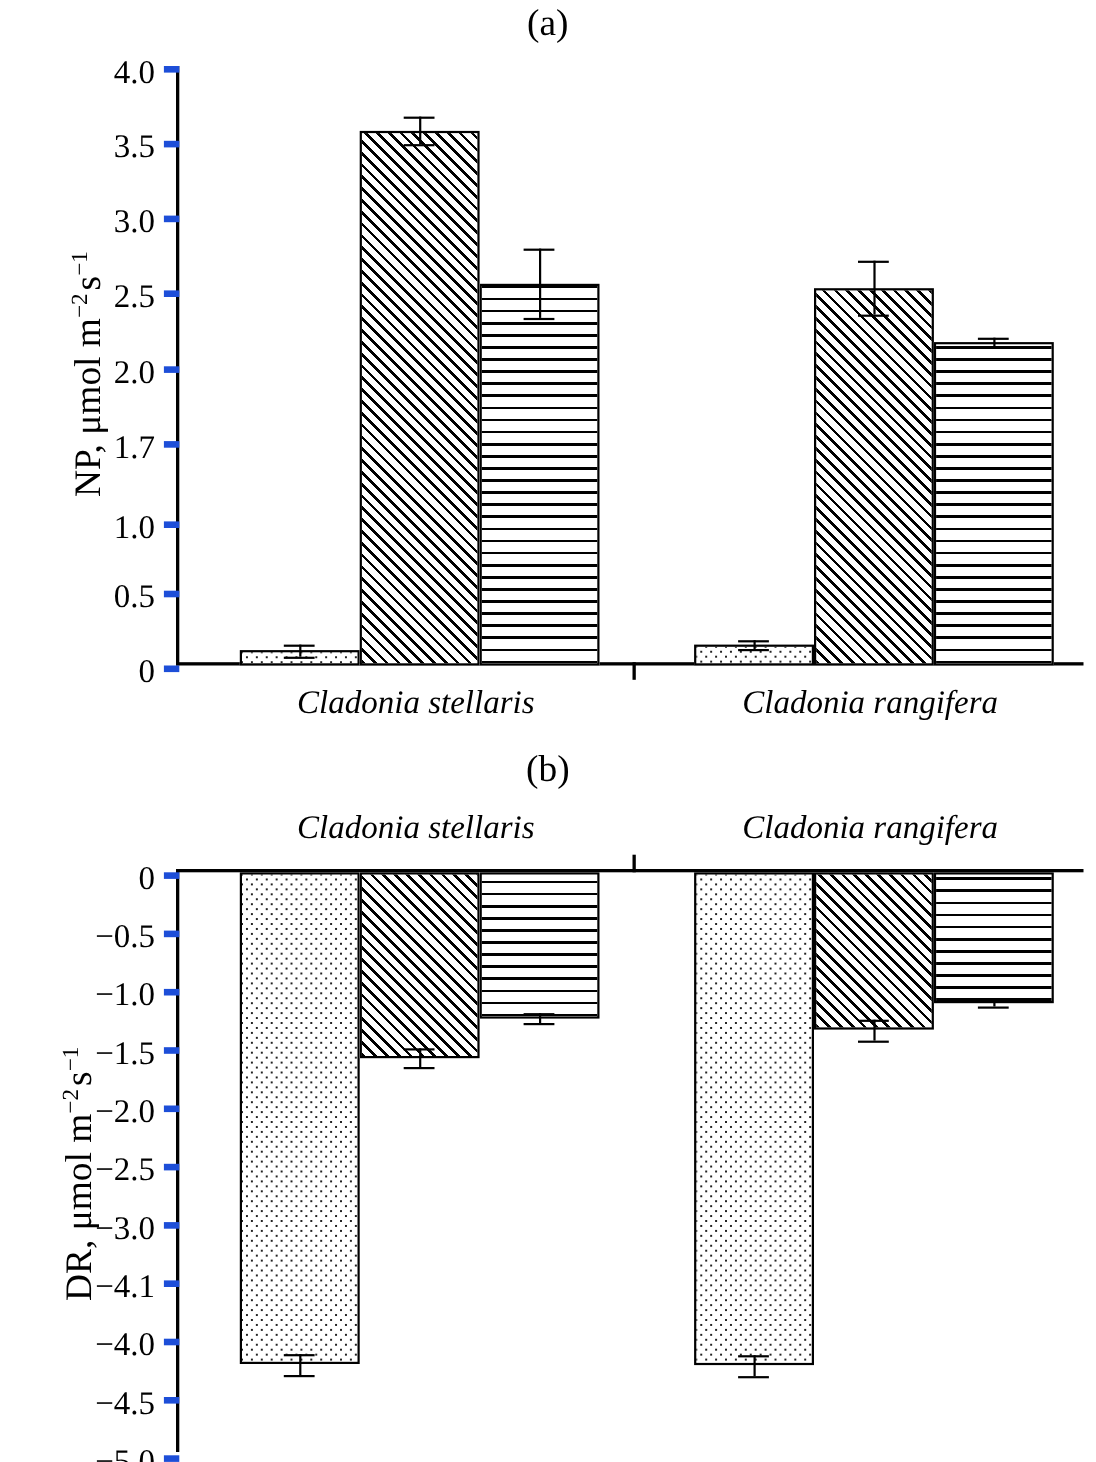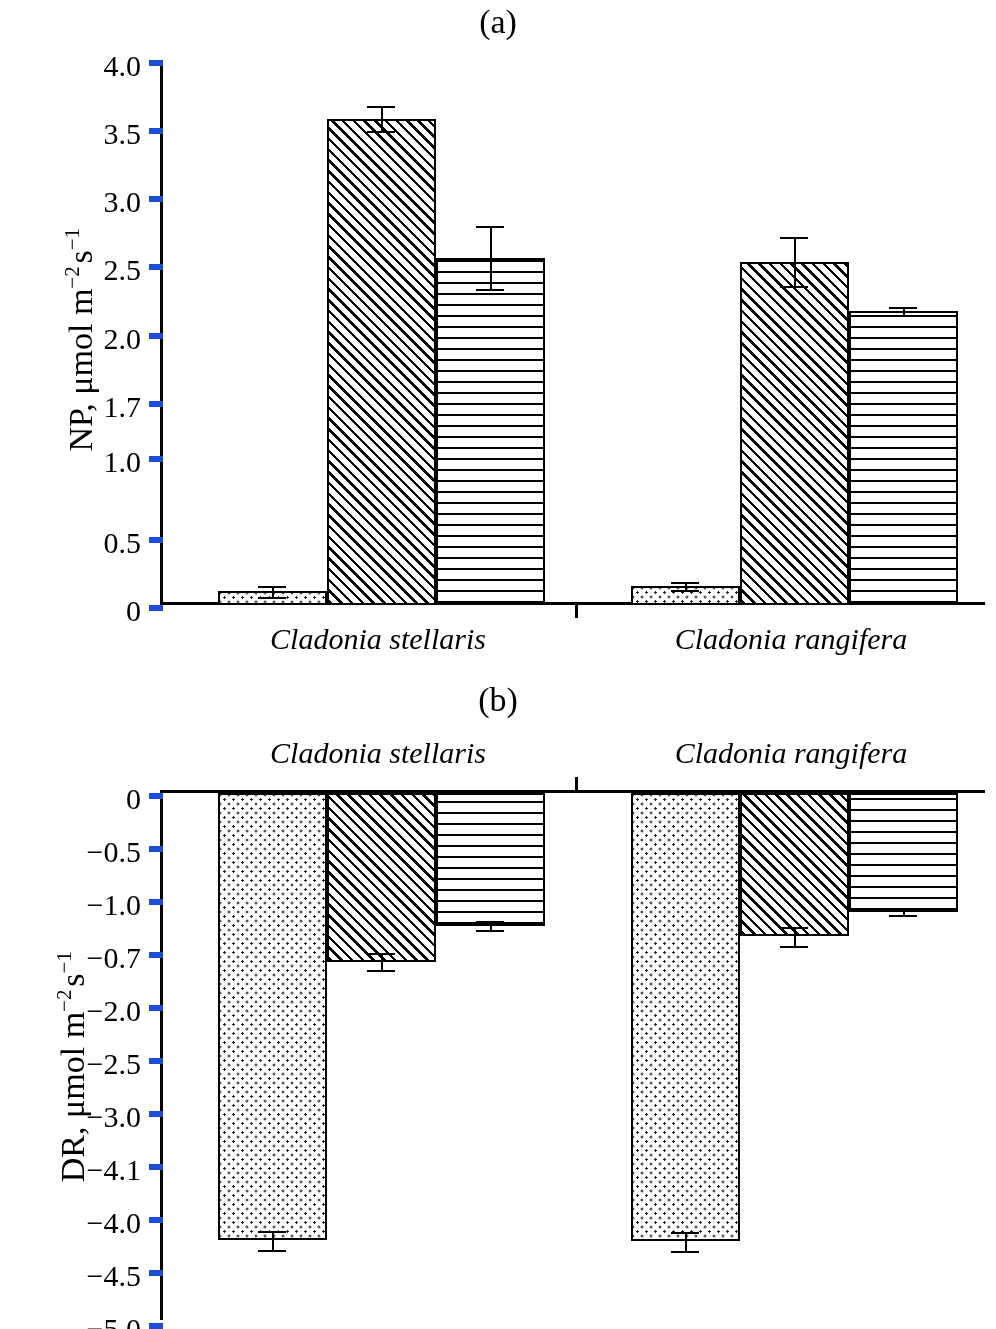--- a/index.html
+++ b/index.html
@@ -185,21 +185,21 @@
   </div>
 
   <div class="plot" id="plot-a">
 
     <div class="ytick" style="top:545px;">
       <span class="ytick-label">0</span>
     </div>
     <div class="ytick" style="top:476.9px;">
       <span class="ytick-label">0.5</span>
     </div>
-    <div class="ytick" style="top:396px;">
+    <div class="ytick" style="top:414px;">
       <span class="ytick-label">1.0</span>
     </div>
     <div class="ytick" style="top:340.6px;">
       <span class="ytick-label">1.7</span>
     </div>
     <div class="ytick" style="top:272.5px;">
       <span class="ytick-label">2.0</span>
     </div>
     <div class="ytick" style="top:204.4px;">
       <span class="ytick-label">2.5</span>
@@ -270,21 +270,21 @@
     <div class="ytick" style="top:0px;">
       <span class="ytick-label">0</span>
     </div>
     <div class="ytick" style="top:53px;">
       <span class="ytick-label">−0.5</span>
     </div>
     <div class="ytick" style="top:106px;">
       <span class="ytick-label">−1.0</span>
     </div>
     <div class="ytick" style="top:159px;">
-      <span class="ytick-label">−0.7</span>
+      <span class="ytick-label">−1.5</span>
     </div>
     <div class="ytick" style="top:212px;">
       <span class="ytick-label">−2.0</span>
     </div>
     <div class="ytick" style="top:265px;">
       <span class="ytick-label">−2.5</span>
     </div>
     <div class="ytick" style="top:318px;">
       <span class="ytick-label">−3.0</span>
     </div>

